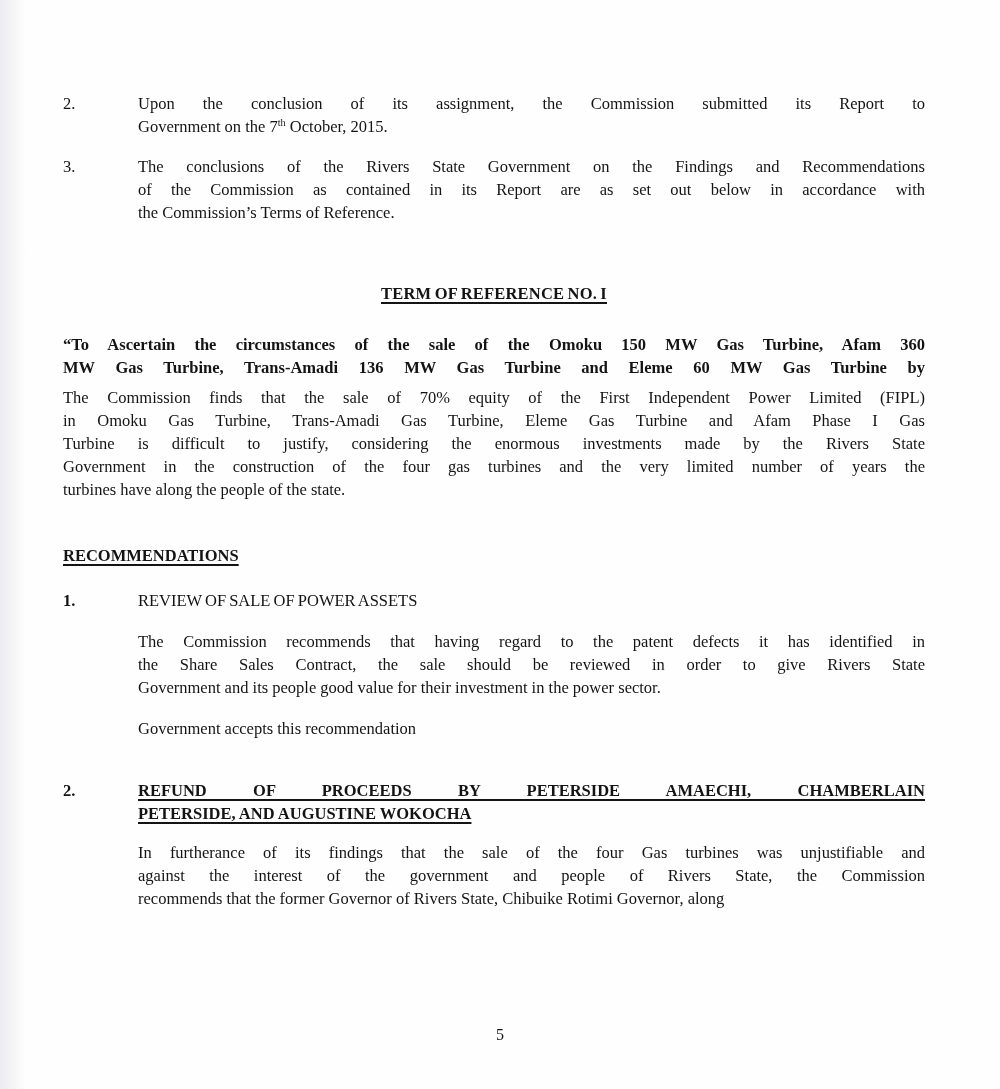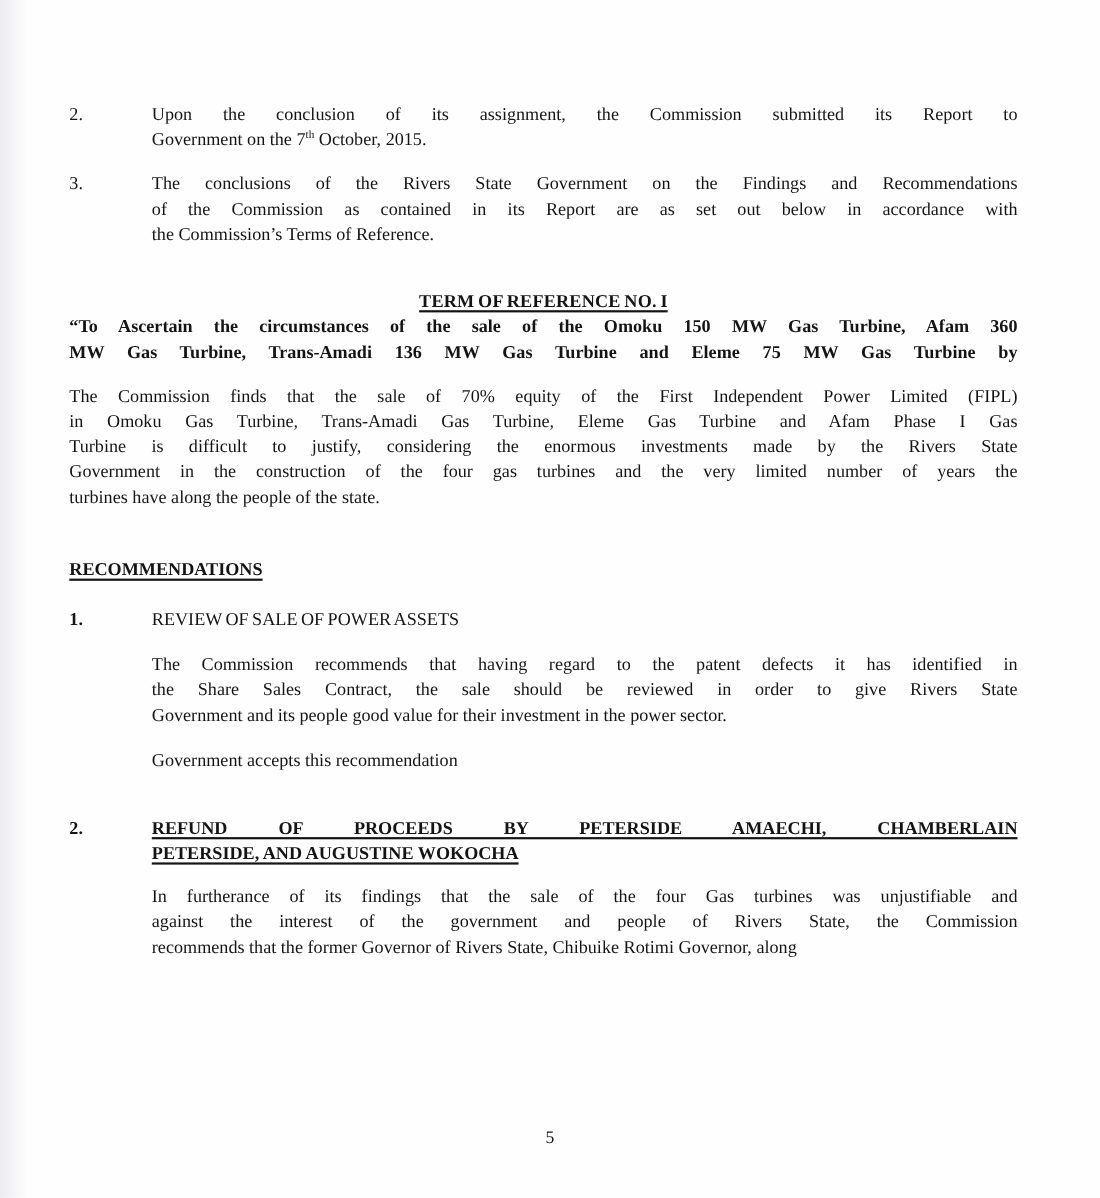--- a/index.html
+++ b/index.html
@@ -46,24 +46,24 @@
 
   .heading {
     font-weight: bold;
     text-decoration: underline;
     text-decoration-thickness: 2px;
     text-underline-offset: 3px;
   }
   .center { text-align: center; }
   .bold { font-weight: bold; }
 
-  .term-heading { margin-top: 38px; letter-spacing: 0.2px; word-spacing: -1px; }
-  .term-quote { font-weight: bold; }
+  .term-heading { margin-top: 58px; letter-spacing: 0.2px; word-spacing: -1px; }
+  .term-quote { margin-top: 28px; font-weight: bold; }
   .findings-heading { margin-top: 16px; }
-  .findings-para { margin-top: 17px; }
+  .findings-para { margin-top: 7px; }
   .recommendations-heading { margin-top: 43px; }
   .rec1-row { margin-top: 22px; }
   .rec-title { font-weight: normal; word-spacing: -1px; }
   .rec1-body { margin-top: 18px; }
   .acceptance { margin-top: 18px; font-family: Liberation Serif, serif; }
   .rec2 { margin-top: 39px; }
   .rec2-title .line {
     font-weight: bold;
     text-decoration: underline;
     text-decoration-thickness: 2px;
@@ -102,21 +102,21 @@
           <span class="line line-last">the Commission’s Terms of Reference.</span>
         </span>
     </div>
 
     <div class="term-heading center">
       <span class="heading">TERM OF REFERENCE NO. I</span>
     </div>
 
     <div class="term-quote">
         <span class="line line-just">“To Ascertain the circumstances of the sale of the Omoku 150 MW Gas Turbine, Afam 360</span>
-        <span class="line line-just">MW Gas Turbine, Trans-Amadi 136 MW Gas Turbine and Eleme 75 MW Gas Turbine by</span>
+        <span class="line line-just">MW Gas Turbine, Trans-Amadi 136 MW Gas Turbine and Eleme 60 MW Gas Turbine by</span>
       </div>
 
 
     <div class="findings-para">
         <span class="line line-just">The Commission finds that the sale of 70% equity of the First Independent Power Limited (FIPL)</span>
         <span class="line line-just">in Omoku Gas Turbine, Trans-Amadi Gas Turbine, Eleme Gas Turbine and Afam Phase I Gas</span>
         <span class="line line-just">Turbine is difficult to justify, considering the enormous investments made by the Rivers State</span>
         <span class="line line-just">Government in the construction of the four gas turbines and the very limited number of years the</span>
         <span class="line line-last">turbines have along the people of the state.</span>
       </div>

